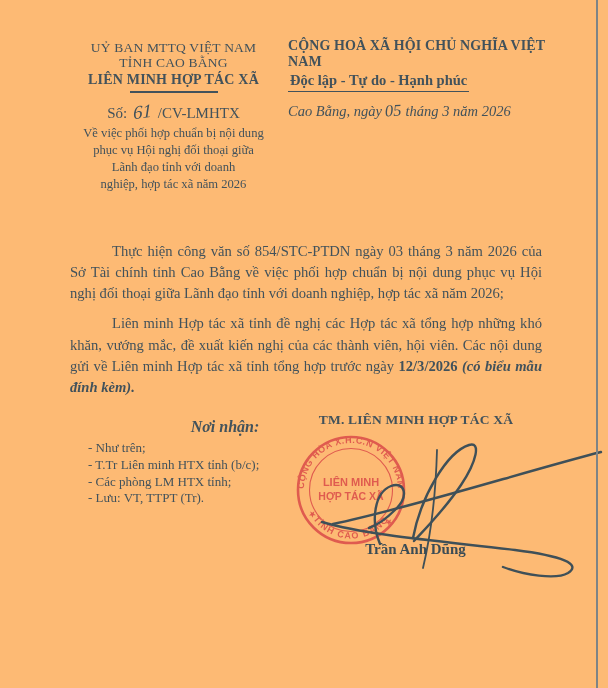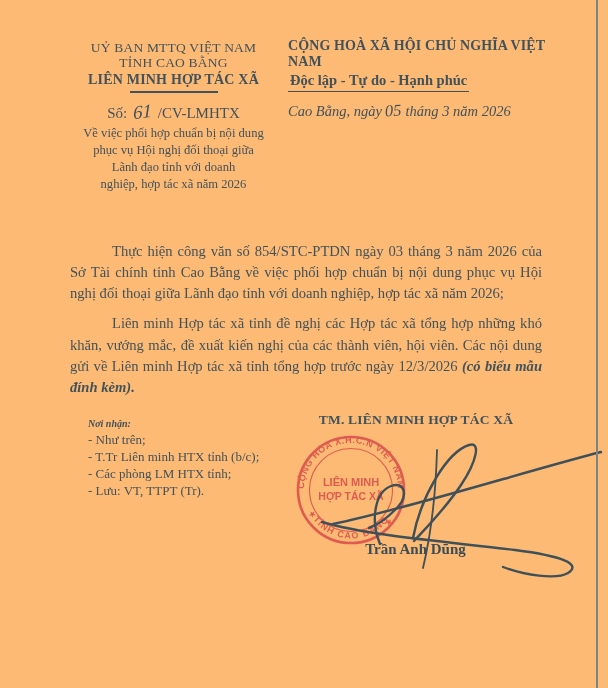--- a/index.html
+++ b/index.html
@@ -27,26 +27,26 @@
   .hdr-right{position:absolute;left:288px;top:38px;width:288px;text-align:left;}
   .hdr-right .n1{font-size:14px;font-weight:bold;letter-spacing:.1px;}
   .hdr-right .n2{display:inline-block;font-size:14.5px;font-weight:bold;border-bottom:1.6px solid #42525b;padding:0 2px 2px;margin-top:2px;}
   .date-line{font-style:italic;font-size:14.5px;margin-top:11px;}
   .hand-day{display:inline-block;font-style:italic;font-size:16.5px;transform:rotate(-4deg);line-height:1;}
 
   
   .salutation{position:absolute;left:70px;top:198px;width:476px;text-align:center;font-size:15px;}
   .bodytext{position:absolute;left:70px;top:241px;width:472px;font-size:14.6px;line-height:1.45;text-align:justify;}
   .bodytext p{margin:0 0 9px;text-indent:42px;}
-  .b{font-weight:normal;}
+  .b{font-weight:bold;}
   .bi{font-weight:bold;font-style:italic;}
 
   
   .recipients{position:absolute;left:88px;top:417px;font-size:13px;line-height:1.3;}
-  .recipients .title{font-size:10px;font-weight:bold;font-style:italic;margin-bottom:2px;}
+  .recipients .title{font-size:16px;font-weight:bold;font-style:italic;margin-bottom:2px;text-align:right;}
   .sig-block{position:absolute;left:300px;top:412px;width:232px;text-align:center;font-weight:bold;}
   .sig-block .org{font-size:13.5px;letter-spacing:.2px;}
   .sig-block .role{font-size:14px;margin-top:2px;letter-spacing:.3px;}
   .signer-name{position:absolute;left:338px;top:541px;width:155px;text-align:center;font-weight:bold;font-size:15px;color:#3b4c55;}
 
   .seal-svg{position:absolute;left:294px;top:433px;width:114px;height:114px;opacity:.88;}
   .sig-svg{position:absolute;left:300px;top:428px;width:308px;height:162px;}
 </style>
 </head>
 <body>

